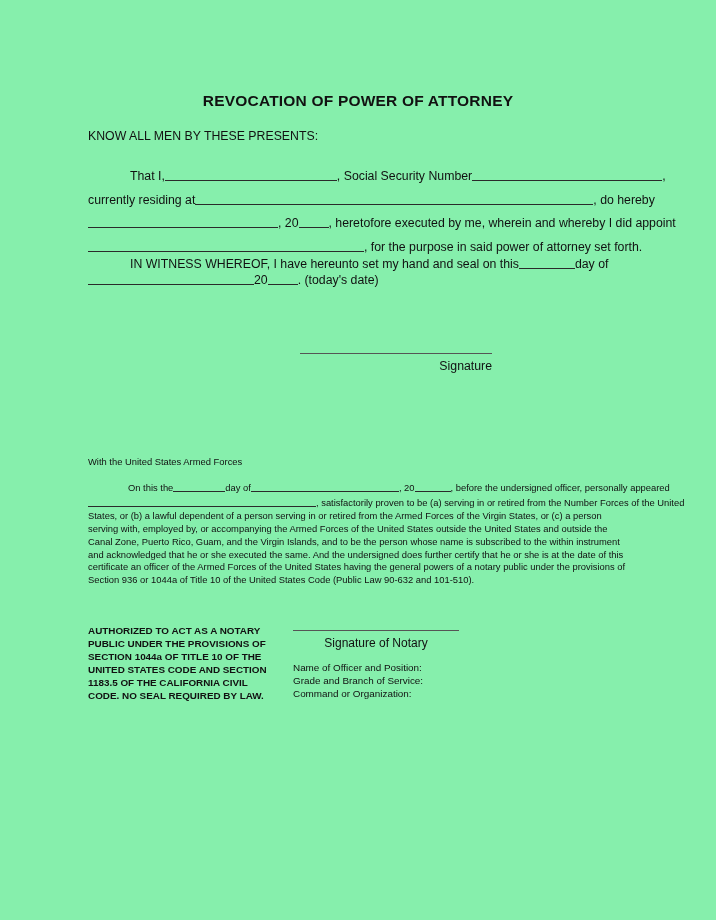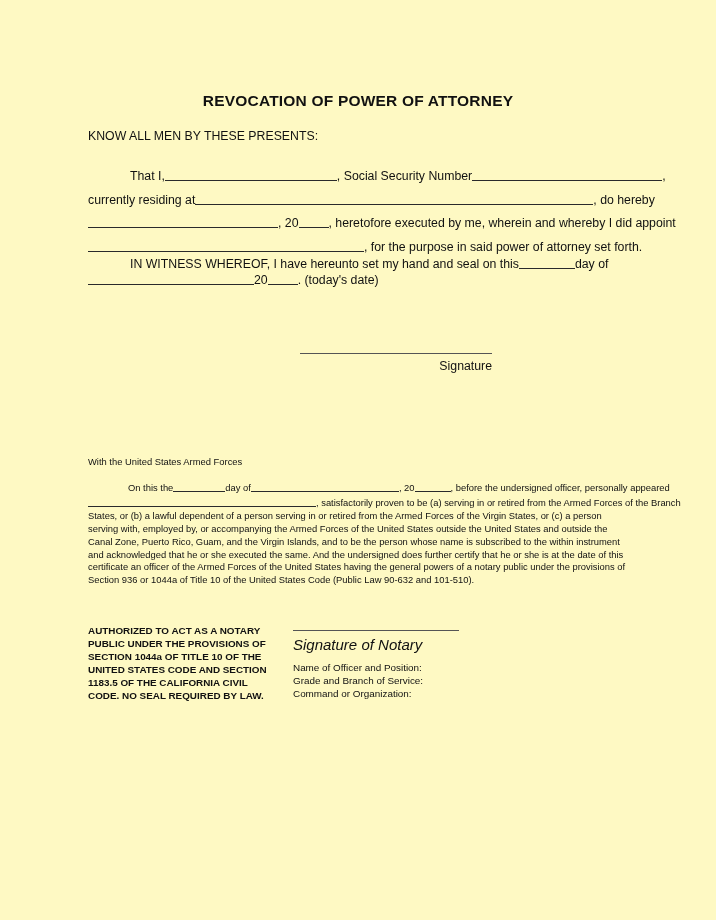--- a/index.html
+++ b/index.html
@@ -12,21 +12,21 @@
     width: 716px;
     height: 920px;
     position: relative;
     font-family: "Liberation Sans", sans-serif;
     color: #111111;
     -webkit-font-smoothing: antialiased;
   }
   .page {
     position: absolute;
     inset: 0;
-    background: #fef9c3;
+    background: #86efac;
   }
 
   
   .doc-title {
     position: absolute;
     left: 0;
     right: 0;
     top: 92px;
     text-align: center;
     font-size: 15.5px;
@@ -159,22 +159,22 @@
     left: 293px;
     top: 630px;
     width: 166px;
     border-top: 1px solid #555555;
   }
   .notary-sig-label {
     position: absolute;
     left: 293px;
     top: 636px;
     width: 166px;
-    font-size: 15px;
-    font-style: italic;
+    text-align: center;
+    font-size: 12px;
   }
   .notary-fields {
     position: absolute;
     left: 293px;
     top: 661px;
     font-size: 9.9px;
     line-height: 13.1px;
   }
   .notary-fields div { white-space: nowrap; }
 </style>
@@ -200,21 +200,21 @@
   </div>
 
   <div class="sig-line"></div>
   <div class="sig-label">Signature</div>
 
 
   <div class="ack-subtitle">With the United States Armed Forces</div>
 
   <div class="ack-para">
     <span class="ln"><span class="indent"></span><span>On this the</span><span class="blank b-ack-day"></span><span>day of</span><span class="blank b-ack-mo"></span><span>, 20</span><span class="blank b-ack-yr"></span><span>, before the undersigned officer, personally appeared</span></span>
-    <span class="ln"><span class="blank b-ack-nm"></span><span>, satisfactorily proven to be (a) serving in or retired from the Armed Forces of the Branch</span></span>
+    <span class="ln"><span class="blank b-ack-nm"></span><span>, satisfactorily proven to be (a) serving in or retired from the Number Forces of the United</span></span>
     <span class="ln">States, or (b) a lawful dependent of a person serving in or retired from the Armed Forces of the Virgin States, or (c) a person</span>
     <span class="ln">serving with, employed by, or accompanying the Armed Forces of the United States outside the United States and outside the</span>
     <span class="ln">Canal Zone, Puerto Rico, Guam, and the Virgin Islands, and to be the person whose name is subscribed to the within instrument</span>
     <span class="ln">and acknowledged that he or she executed the same. And the undersigned does further certify that he or she is at the date of this</span>
     <span class="ln">certificate an officer of the Armed Forces of the United States having the general powers of a notary public under the provisions of</span>
     <span class="ln">Section 936 or 1044a of Title 10 of the United States Code (Public Law 90-632 and 101-510).</span>
   </div>
 
   <div class="notary-left">
     <div>AUTHORIZED TO ACT AS A NOTARY</div>

